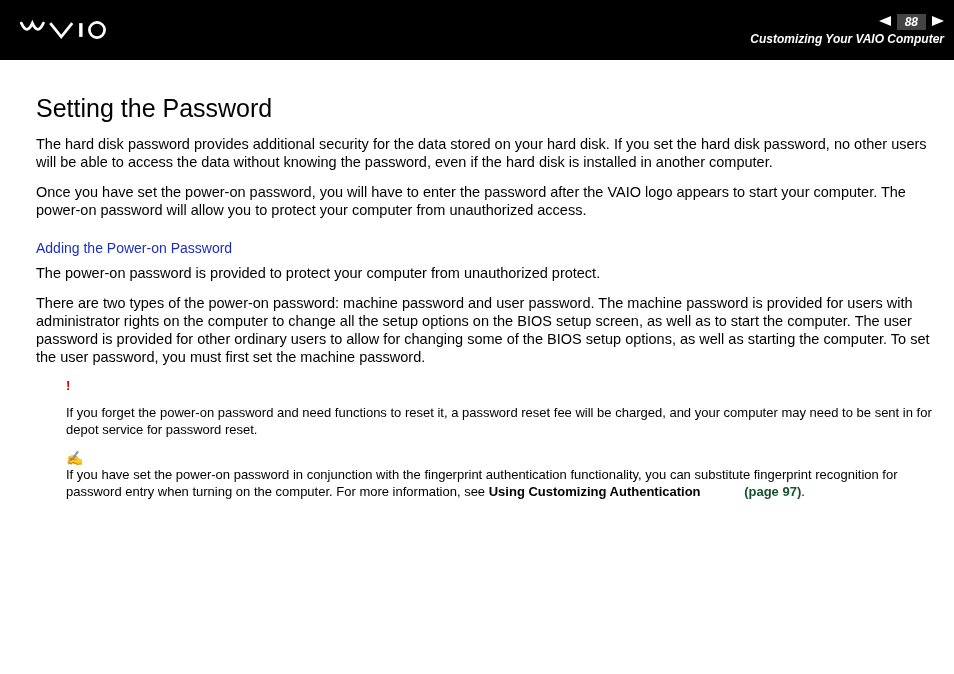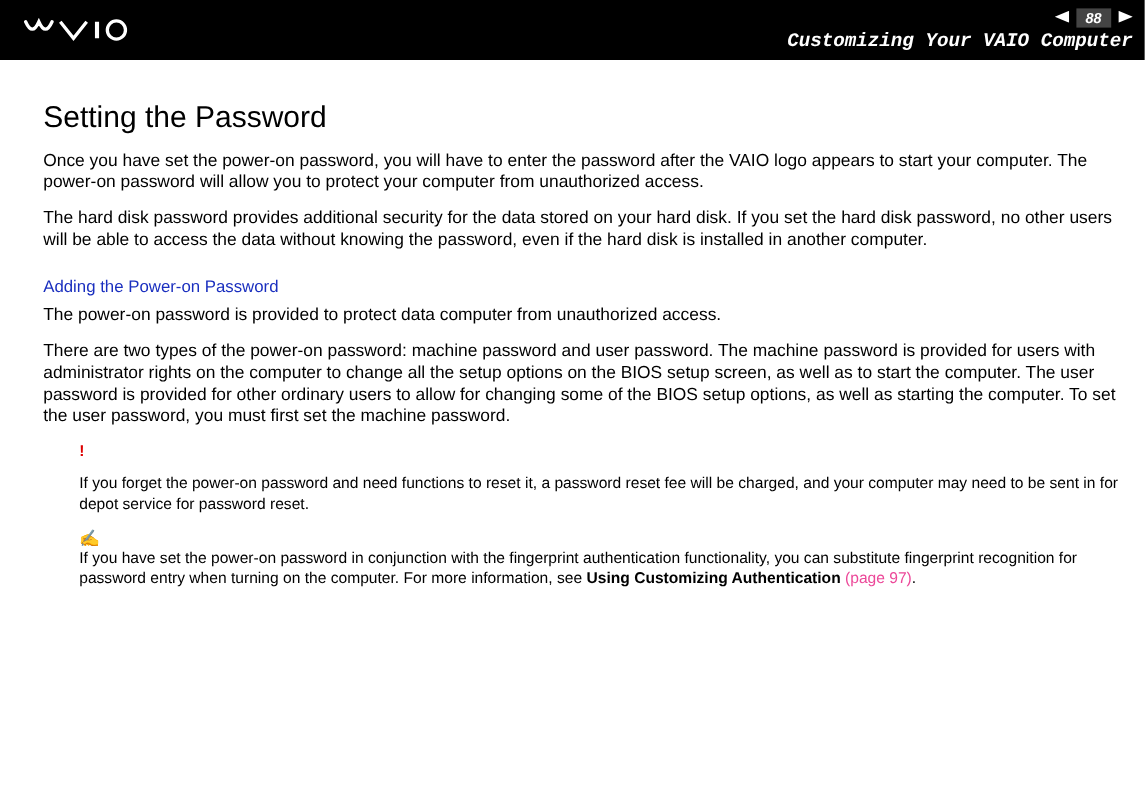--- a/index.html
+++ b/index.html
@@ -1,37 +1,37 @@
 <!DOCTYPE html>
 <html><head>
 <meta charset="utf-8">
 <style>
   * { box-sizing: border-box; margin: 0; padding: 0; }
   html, body { width: 954px; height: 674px; font-family: Arial, Helvetica, sans-serif; background: #fff; }
   .header {
-    width: 100%; height: 50px; background: #000; color: #fff;
+    width: 100%; height: 60px; background: #000; color: #fff;
     display: flex; align-items: center; justify-content: space-between;
     padding: 0 10px 0 20px;
   }
   .logo { display: flex; align-items: center; gap: 0; }
   .logo svg { height: 22px; }
   .header-right { display: flex; flex-direction: column; align-items: flex-end; justify-content: center; height: 100%; gap: 2px; }
   .page-nav { display: flex; align-items: center; gap: 6px; font-size: 12px; font-weight: bold; font-style: italic; }
   .nav-arrow { cursor: pointer; }
   .page-num-box { background: #444; color: #fff; padding: 1px 8px; font-style: italic; font-weight: bold; }
-  .section-label { font-size: 16px; font-weight: bold; font-style: italic; font-family: Liberation Mono, monospace; }
+  .section-label { font-size: 12px; font-weight: bold; font-style: italic; }
   .content { padding: 34px 20px 20px 36px; }
   h1.title { font-size: 25px; font-weight: 400; color: #000; margin-bottom: 12px; }
   p.body { font-size: 14.5px; line-height: 1.25; margin-bottom: 12px; color: #000; }
   h2.subhead { font-size: 14px; font-weight: 400; color: #1a2fbf; margin-top: 20px; margin-bottom: 8px; }
   .note-block { margin: 10px 0 10px 30px; font-size: 13px; line-height: 1.3; color: #000; }
   .note-icon-warn { color: #d00; font-weight: bold; font-size: 13px; display: block; margin-bottom: 0; }
   .note-icon-info { color: #2aa3d8; font-size: 14px; font-weight: bold; display: block; margin-bottom: 0; }
   .link-inline { font-weight: bold; }
-  .link-page { color: #ec4899; font-weight: normal; cursor: pointer; }
+  .link-page { color: #14532d; font-weight: bold; cursor: pointer; margin-left: 40px; }
 </style>
 </head>
 <body>
 
 <div class="header">
   <div class="logo">
     <svg viewBox="0 0 160 28" width="110" fill="#fff">
       <path d="M2 4 Q 10 22 18 4 Q 26 22 34 4" stroke="#fff" stroke-width="4" fill="none" stroke-linecap="round"></path>
       <path d="M44 4 L60 24 L76 4" stroke="#fff" stroke-width="4" fill="none" stroke-linejoin="miter"></path>
       <rect x="86" y="4" width="5" height="20" fill="#fff"></rect>
@@ -51,25 +51,25 @@
             <polygon points="0,0 0,10 12,5" fill="#fff"></polygon>
           </svg>
       </span>
     </div>
     <div class="section-label">Customizing Your VAIO Computer</div>
   </div>
 </div>
 
 <div class="content">
   <h1 class="title">Setting the Password</h1>
+  <p class="body">The hard disk password provides additional security for the data stored on your hard disk. If you set the hard disk password, no other users will be able to access the data without knowing the password, even if the hard disk is installed in another computer.</p>
   <p class="body">Once you have set the power-on password, you will have to enter the password after the VAIO logo appears to start your computer. The power-on password will allow you to protect your computer from unauthorized access.</p>
-  <p class="body">The hard disk password provides additional security for the data stored on your hard disk. If you set the hard disk password, no other users will be able to access the data without knowing the password, even if the hard disk is installed in another computer.</p>
 
   <h2 class="subhead">Adding the Power-on Password</h2>
-  <p class="body">The power-on password is provided to protect data computer from unauthorized access.</p>
+  <p class="body">The power-on password is provided to protect your computer from unauthorized protect.</p>
   <p class="body">There are two types of the power-on password: machine password and user password. The machine password is provided for users with administrator rights on the computer to change all the setup options on the BIOS setup screen, as well as to start the computer. The user password is provided for other ordinary users to allow for changing some of the BIOS setup options, as well as starting the computer. To set the user password, you must first set the machine password.</p>
 
   <div class="note-block">
     <span class="note-icon-warn">!</span>
     <div style="height:10px"></div>
     <div>If you forget the power-on password and need functions to reset it, a password reset fee will be charged, and your computer may need to be sent in for depot service for password reset.</div>
   </div>
 
   <div class="note-block">
     <span class="note-icon-info">✍</span>

